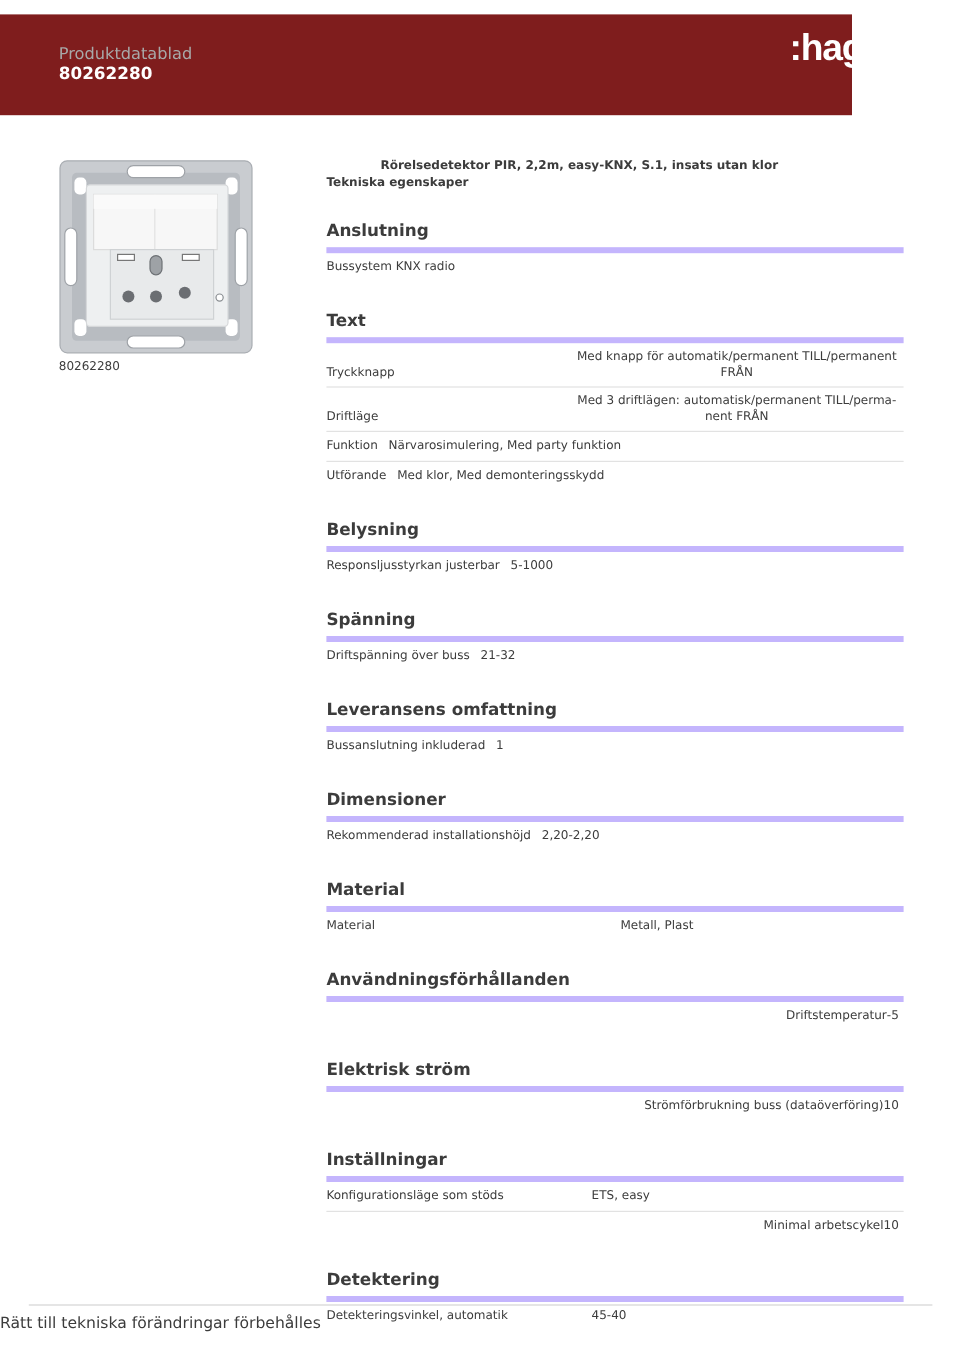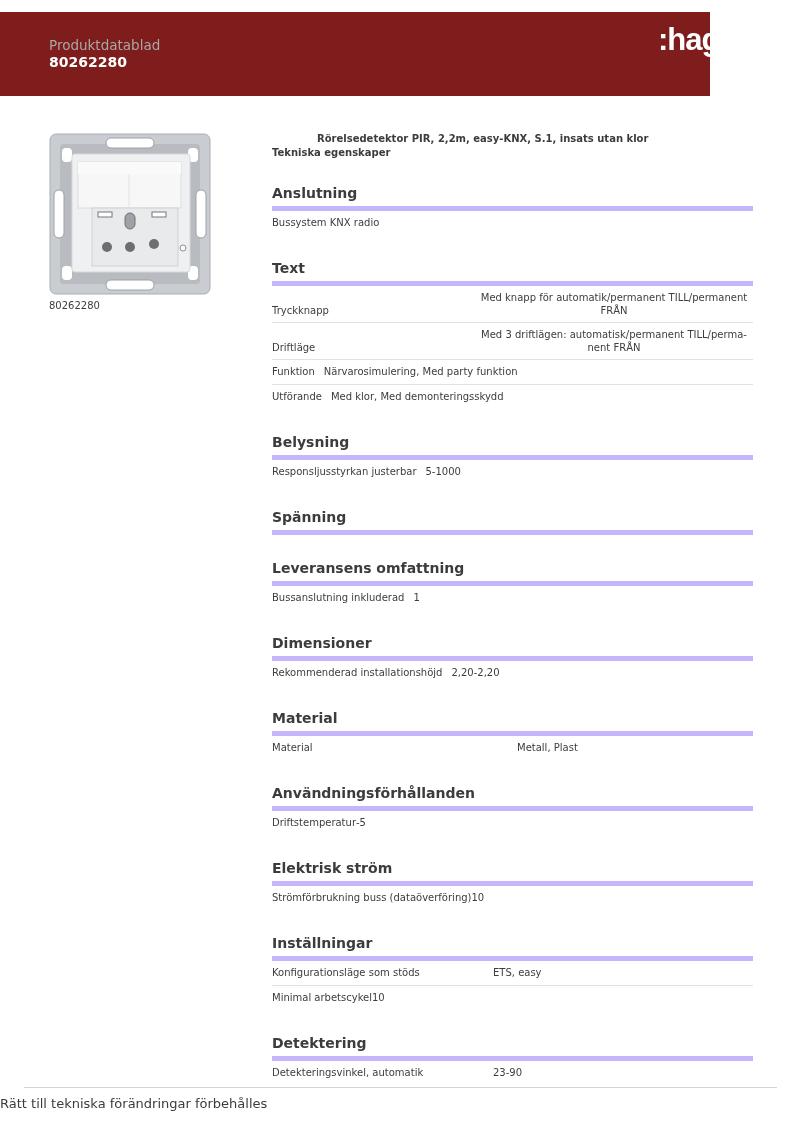--- a/index.html
+++ b/index.html
@@ -16,21 +16,21 @@
   .title { font-size:10px; font-weight:bold; color:#3c3c3c; height:14px; line-height:14px;padding-left:45px; }
   .section-main { font-size:10px; font-weight:bold; height:14px; line-height:14px; }
   .group-title { font-size:14px; font-weight:bold; height:14px; line-height:14px; margin-top:26px;
                  padding-bottom:6px; border-bottom:5px solid #c4b5fd; }
   .row { font-size:10px; line-height:13px; border-bottom:1px solid #e2e2e2; position:relative; }
   .row:last-child { border-bottom:none; }
   .row.inline { padding:5px 0 6px 0; }
   .row.inline .lbl { margin-right:9px;margin-top:27px; }
   .row.split { padding:5px 0 6px 0; display:flex; }
   .row.split .lbl { width:221px; flex:none; }
-  .row.right { padding:5px 4px 6px 0; display:flex; justify-content:flex-start; }
+  .row.right { padding:5px 4px 6px 0; display:flex; justify-content:flex-end; }
   .row.tall { padding:5px 4px 5px 0; display:flex; justify-content:space-between; align-items:flex-end; }
   .row.tall .val { text-align:center; width:270px; }
   .footer-line { position:absolute; left:24px; top:1087px; width:753px; border-top:1px solid #d5d5d5; }
   .footer { position:absolute; left:0; top:1096px; width:802px; text-align:left; font-size:13px; color:#3c3c3c; }
 </style>
 </head>
 <body>
 
 <div class="header">
   <div class="subtitle">Produktdatablad</div>
@@ -101,20 +101,23 @@
 
   <div class="group">
     <div class="group-title">Belysning</div>
     <div class="row inline">
       <span class="lbl">Responsljusstyrkan justerbar</span><span class="val">5-1000</span>
     </div>
   </div>
 
   <div class="group">
     <div class="group-title">Spänning</div>
+    <div class="row inline">
+      <span class="lbl">Driftspänning över buss</span><span class="val">21-32</span>
+    </div>
   </div>
 
   <div class="group">
     <div class="group-title">Leveransens omfattning</div>
     <div class="row inline">
       <span class="lbl">Bussanslutning inkluderad</span><span class="val">1</span>
     </div>
   </div>
 
   <div class="group">
@@ -157,19 +160,19 @@
     <div class="row right">
       <span class="lbl">Minimal arbetscykel</span>
         <span class="val">10</span>
     </div>
   </div>
 
   <div class="group">
     <div class="group-title">Detektering</div>
     <div class="row split">
       <span class="lbl">Detekteringsvinkel, automatik</span>
-        <span class="val">23-90</span>
+        <span class="val">45-40</span>
     </div>
   </div>
 </div>
 
 <div class="footer-line"></div>
 <div class="footer">Rätt till tekniska förändringar förbehålles</div>
 
 </body></html>

